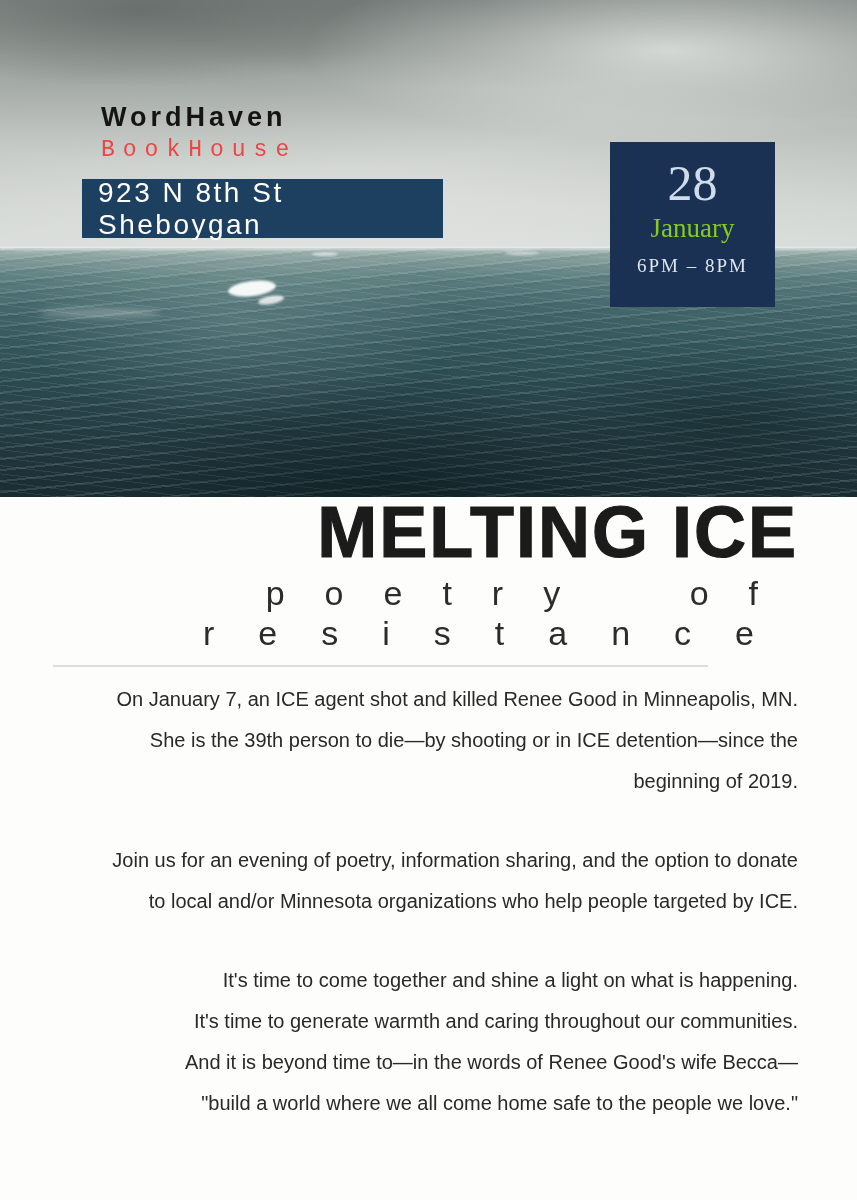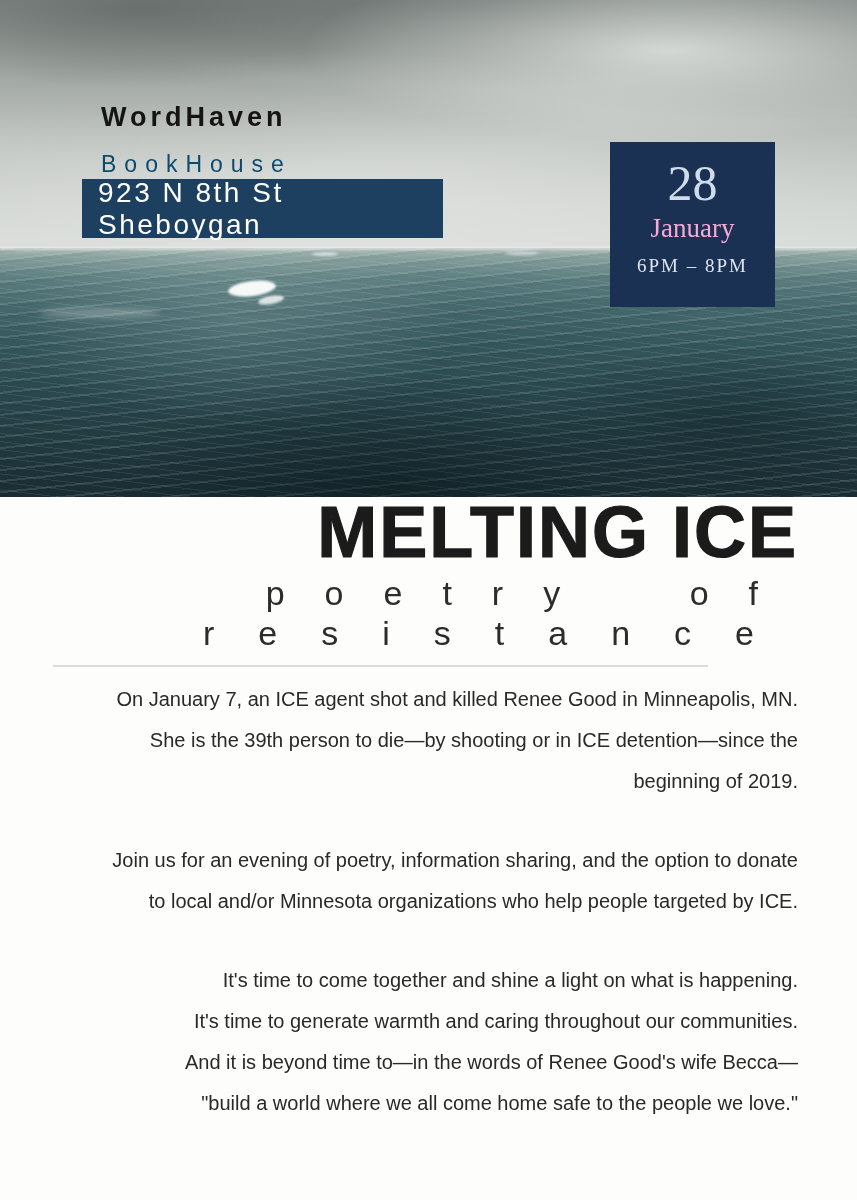--- a/index.html
+++ b/index.html
@@ -43,36 +43,36 @@
   .foam-main{left:228px;top:281px;width:48px;height:15px;transform:rotate(-7deg);opacity:.95;}
   .foam-small{left:258px;top:296px;width:26px;height:8px;transform:rotate(-10deg);opacity:.8;}
   .foam-speck1{left:312px;top:252px;width:26px;height:4px;opacity:.55;}
   .foam-speck2{left:505px;top:251px;width:34px;height:4px;opacity:.45;}
   .foam-speck3{left:702px;top:254px;width:26px;height:4px;opacity:.4;}
   .foam-trail{left:40px;top:308px;width:120px;height:10px;opacity:.25;filter:blur(3px);}
 
   
   .brand{position:absolute;left:101px;top:103px;color:#141414;}
   .brand-line1{font-size:27px;font-weight:700;letter-spacing:4px;line-height:1.1;}
-  .brand-line2{font-size:23px;font-weight:400;letter-spacing:8px;line-height:1.1;margin-top:19px;color:#0c4a6e;}
+  .brand-line2{font-size:23px;font-weight:400;letter-spacing:8px;line-height:1.1;margin-top:5px;color:#ef4444;font-family:Liberation Mono, monospace;}
 
   .address-bar{
     position:absolute;left:82px;top:179px;width:361px;height:59px;
     background:var(--navy-address,#1d4061);
     color:#fff;display:flex;align-items:center;box-sizing:border-box;
     padding-left:16px;font-size:28px;font-weight:400;letter-spacing:2.5px;
   }
 
   .date-badge{
     position:absolute;left:610px;top:142px;width:165px;height:165px;
     background:var(--navy-date,#1b3153);
     color:#e9eef6;text-align:center;box-sizing:border-box;padding-top:16px;font-family:Liberation Serif, serif;
   }
   .date-day{font-size:50px;line-height:1;font-weight:400;color:#cfdcec;}
-  .date-month{font-size:27px;line-height:1.2;margin-top:4px;font-weight:400;color:#f9a8d4;}
+  .date-month{font-size:27px;line-height:1.2;margin-top:4px;font-weight:400;color:#84cc16;}
   .date-time{font-size:19px;letter-spacing:2px;margin-top:11px;color:#dde5f0;}
 
   
   .content{position:absolute;left:53px;top:500px;width:745px;text-align:right;}
   .title{
     font-size:72px;font-weight:800;letter-spacing:2px;line-height:.9;
     color:#1b1b1b;-webkit-text-stroke:1.2px #1b1b1b;white-space:nowrap;
   }
   .subtitle{font-size:34px;font-weight:400;color:#2c2c2c;white-space:nowrap;line-height:40px;}
   .subtitle-1{margin-top:8px;letter-spacing:40px;word-spacing:40px;}

